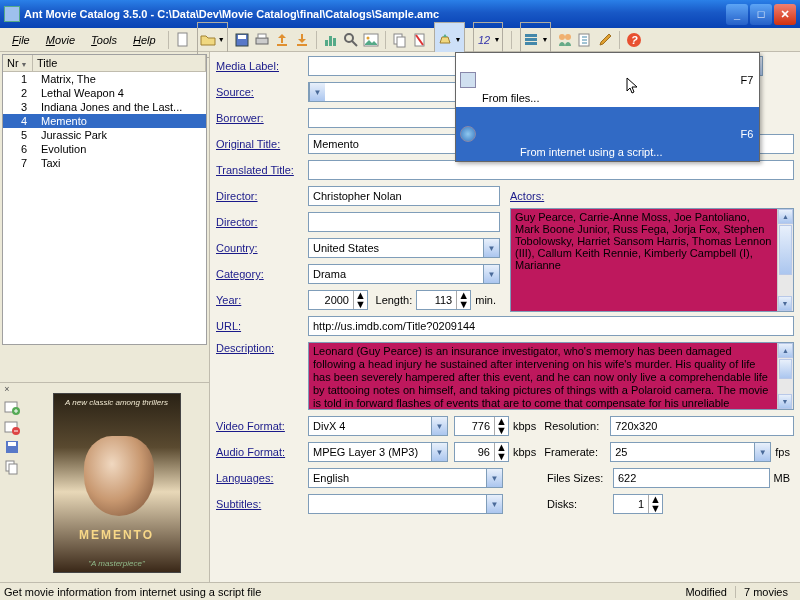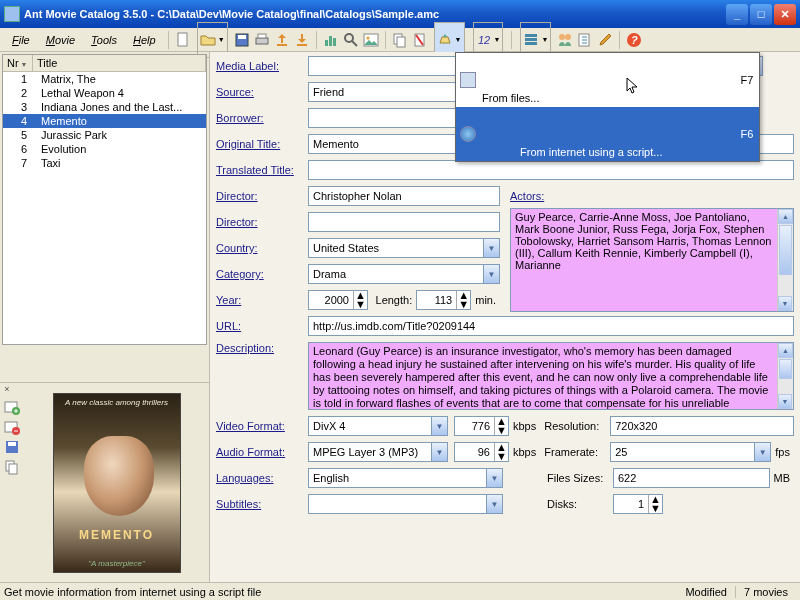--- a/index.html
+++ b/index.html
@@ -58,21 +58,21 @@
 .spin { display:flex; border:1px solid #7f9db9; background:white; height:20px; }
 .spin .val { flex:1; padding:0 4px; text-align:right; display:flex; align-items:center; justify-content:flex-end;}
 .spin .sbtn { width:14px; font-size:7px; text-align:center; line-height:8px; border-left:1px solid #aaa; cursor:pointer; display:flex; flex-direction:column;}
 .spin .sbtn span{height:9px;}
 .txt { color:#000; padding:0 4px;}
 .flex1 { flex: 1; }
 
 .twocol { display: flex; gap: 10px; }
 .twocol > div { flex: 1; }
 
-.multiline { background:#f0abfc; border:1px solid #7f9db9; padding:2px 4px; overflow:hidden; position:relative;}
+.multiline { background:#be185d; border:1px solid #7f9db9; padding:2px 4px; overflow:hidden; position:relative;}
 .multiline .scroll { position:absolute; right:0; top:0; bottom:0; width:16px; background:#e8e8e8; border-left:1px solid #ccc;}
 .multiline .scroll .sbtn{ height:15px; background:linear-gradient(to bottom,#e8f0fb,#abc6ef); border:1px solid #b8c8e8; font-size:7px; text-align:center; line-height:13px; color:#4a6a99; cursor:pointer;}
 .multiline .scroll .thumb{ background:linear-gradient(to bottom,#e8f0fb,#abc6ef); border:1px solid #b8c8e8; margin:1px;}
 
 
 .statusbar { height: 18px; background: #ece9d8; border-top: 1px solid #c0bcae; display: flex; align-items: center; padding: 0 4px; }
 .statusbar .cell { padding: 0 8px; border-right: 1px solid #c0bcae; }
 .statusbar .flex1 { flex:1; }
 
 
@@ -288,21 +288,20 @@
       <span style="width:90px"></span>
       <div class="combo" style="width:140px">
           <span class="val">DM</span>
           <span class="btn">▼</span>
         </div>
     </div>
 
     <div class="row">
       <span class="lbl">Source:</span>
       <div class="combo" style="width:225px">
-          <span class="val">Friend</span>
           <span class="btn">▼</span>
         </div>
       <span class="lbl" style="width:80px;padding-left:10px">Date Added:</span>
       <div class="combo" style="width:140px">
           <span class="val">2002-05-25</span>
           <span class="btn">▼</span>
         </div>
     </div>
 
     <div class="row">

